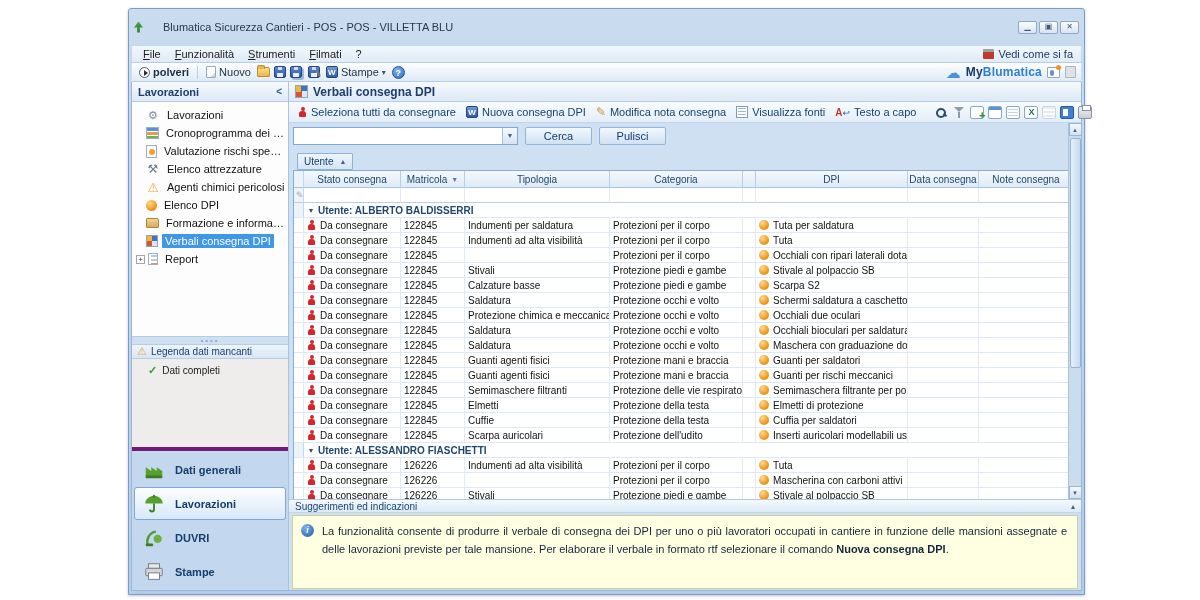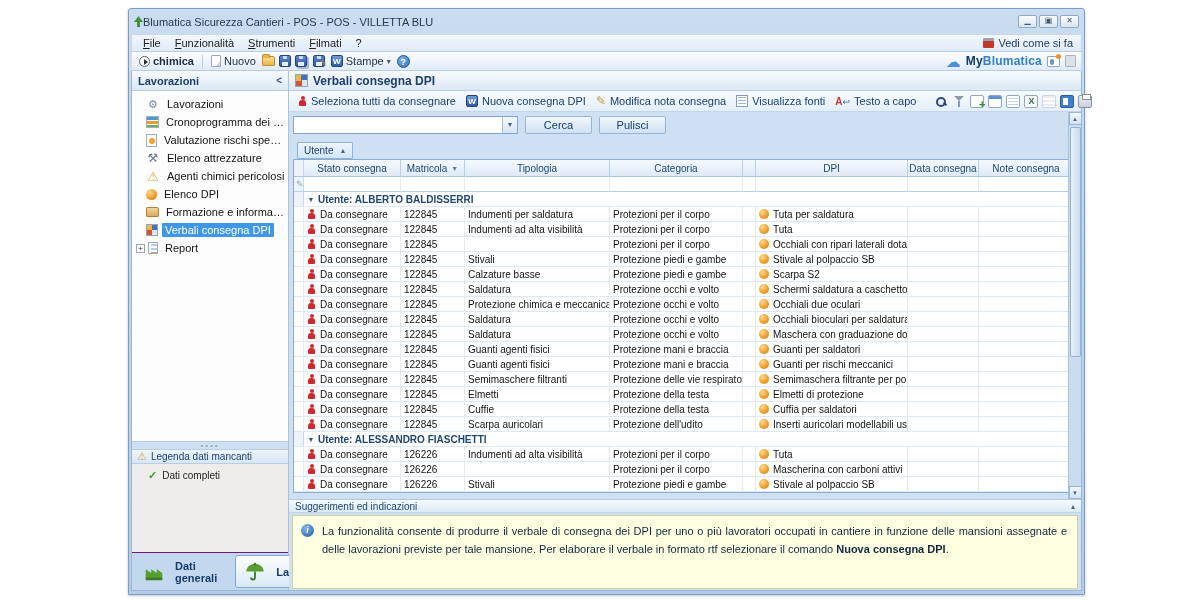--- a/index.html
+++ b/index.html
@@ -4,21 +4,21 @@
 <style>
   * { margin:0; padding:0; box-sizing:border-box; }
   html,body { width:1200px; height:600px; background:#fff; font-family:"Liberation Sans", sans-serif; overflow:hidden; }
   .canvas { position:relative; width:1200px; height:600px; background:#fff; }
 
   
   .window { position:absolute; left:128px; top:8px; width:957px; height:587px;
     border:1px solid #7b9cc4; border-radius:3px 3px 0 0;
     background:linear-gradient(#c9dcf0,#b3cde8); padding:0 2px 3px 2px;
     display:flex; flex-direction:column; box-shadow:0 1px 3px rgba(60,90,130,.35); }
-  .titlebar { height:25px; display:flex; align-items:center; gap:0; padding:0 3px; font-size:11px; color:#28384c; }
+  .titlebar { height:36px; display:flex; align-items:center; gap:20px; padding:0 3px; font-size:11px; color:#28384c; }
   .app-icon { width:9px; height:11px; background:linear-gradient(#48a43f,#2f7d2a);
     clip-path:polygon(50% 0,100% 55%,65% 55%,65% 100%,35% 100%,35% 55%,0 55%); }
   .title-text { flex:1; white-space:nowrap; overflow:hidden; }
   .win-controls { display:flex; gap:2px; }
   .wbtn { width:19px; height:13px; border:1px solid #8ea8c6; border-radius:2px;
     background:linear-gradient(#fbfdfe,#d9e4f0); color:#40597a; font-size:8px; line-height:10px; text-align:center; cursor:default; }
 
   .menubar { height:18px; background:linear-gradient(#f2f7fc,#dfebf7); border:1px solid #c6d8ec; border-bottom-color:#b7cde6;
     display:flex; align-items:center; font-size:11px; color:#1c1c1c; padding:0 4px; }
   .menu-items { display:flex;align-items:flex-end; }
@@ -83,21 +83,21 @@
   .ti-report { width:10px; height:12px; background:#fff; border:1px solid #9ab0c6; background-image:linear-gradient(#b9cbe2 0 2px, transparent 2px 4px, #b9cbe2 4px 6px, transparent 6px 8px, #e89a3d 8px 10px, transparent 10px); background-size:6px 10px; background-position:2px 1px; background-repeat:no-repeat; }
 
   .splitter { height:7px; display:flex; align-items:center; justify-content:center; color:#8ea6c2; font-size:8px; letter-spacing:2px; }
   .legend-header { height:15px; background:linear-gradient(#eef5fc,#d8e6f5); border:1px solid #b7cde6; border-left:none; border-right:none;
     display:flex; align-items:center; gap:4px; padding:0 5px; font-size:10px; color:#1d3f6e; }
   .warn-icon { color:#e6a93a; font-size:11px; }
   .legend-body { height:88px; background:#eeedeb; padding:5px 0 0 16px; font-size:10px; color:#222; }
   .legend-item { display:flex; align-items:center; gap:5px; }
   .check-icon { color:#3f9c35; font-weight:bold; font-size:11px; }
 
-  .navstack { background:#c3d8ee; border-top:1px solid #701a75; padding:2px; display:flex; flex-direction:row; gap:17px; }
+  .navstack { background:#c3d8ee; border-top:4px solid #701a75; padding:2px; display:flex; flex-direction:column; gap:1px; }
   .nav-btn { height:33px; display:flex; align-items:center; gap:9px; padding-left:7px; font-size:11px; font-weight:bold; color:#143d6b; border-radius:3px; border:1px solid transparent; }
   .nav-btn.selected { background:linear-gradient(#fdfeff,#d8e8f8); border-color:#7da7d9; }
   .nav-ic { width:24px; height:24px; flex:none; display:flex; align-items:center; justify-content:center; }
 
   
   .content { flex:1; display:flex; flex-direction:column; min-width:0; min-height:0; background:#cfe0f2; }
   .content-title { height:20px; background:linear-gradient(#f7fafd,#dce9f6); border-bottom:1px solid #b7cde6;
     display:flex; align-items:center; gap:5px; padding:0 6px; }
   .ctitle { font-size:12px; font-weight:bold; color:#1d3f6e; }
   .vtitle-icon { width:13px; height:13px; border:1px solid #8fa5bd; background:conic-gradient(#3f72c4 0 25%, #e0e6ee 25% 50%, #d6552f 50% 75%, #f2b53a 75%); }
@@ -200,21 +200,21 @@
         </div>
       <div class="menu-right">
         <span class="vcsf-icon"></span>
         <span>Vedi come si fa</span>
       </div>
     </div>
 
     <div class="toolbar">
       <span class="tb-btn">
         <span class="play-icon"></span>
-        <b>chimica</b>
+        <b>polveri</b>
       </span>
       <span class="sep"></span>
       <span class="tb-btn">
         <span class="icon-page"></span>
         <span>Nuovo</span>
       </span>
       <span class="icon-folder tbi"></span>
       <span class="icon-floppy tbi"></span>
       <span class="icon-floppy2 tbi"></span>
       <span class="icon-floppy3 tbi">

